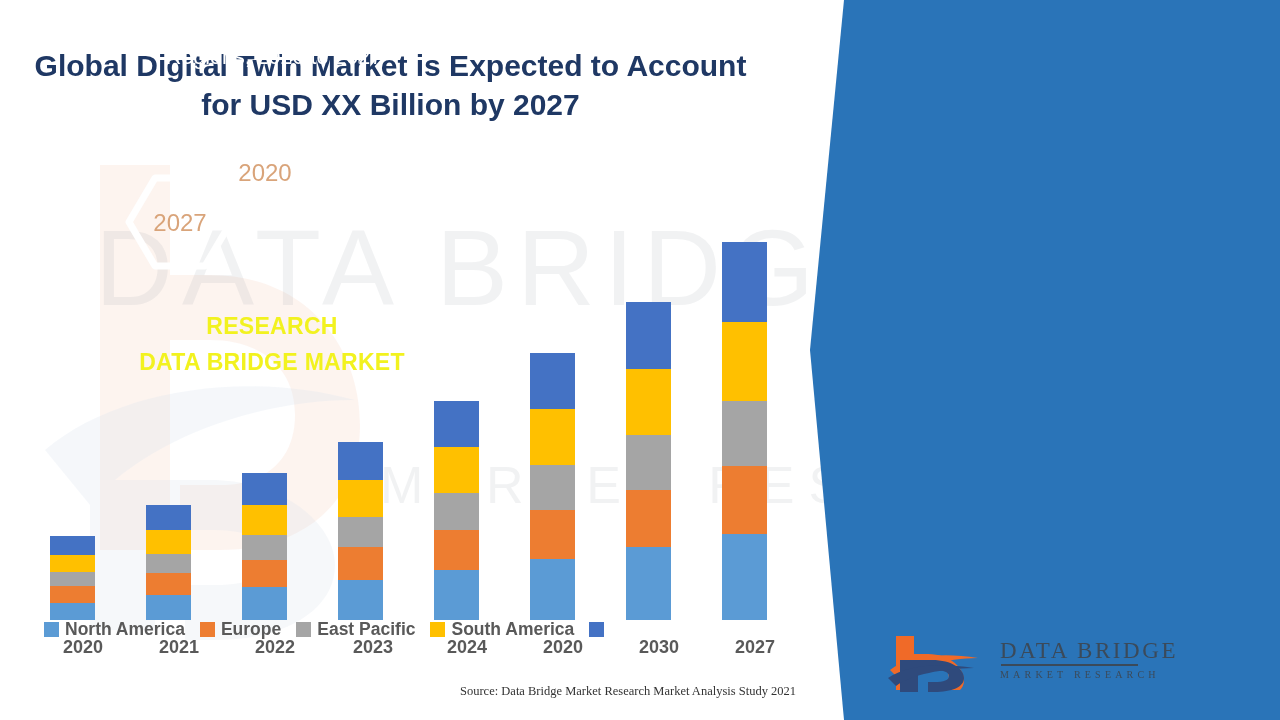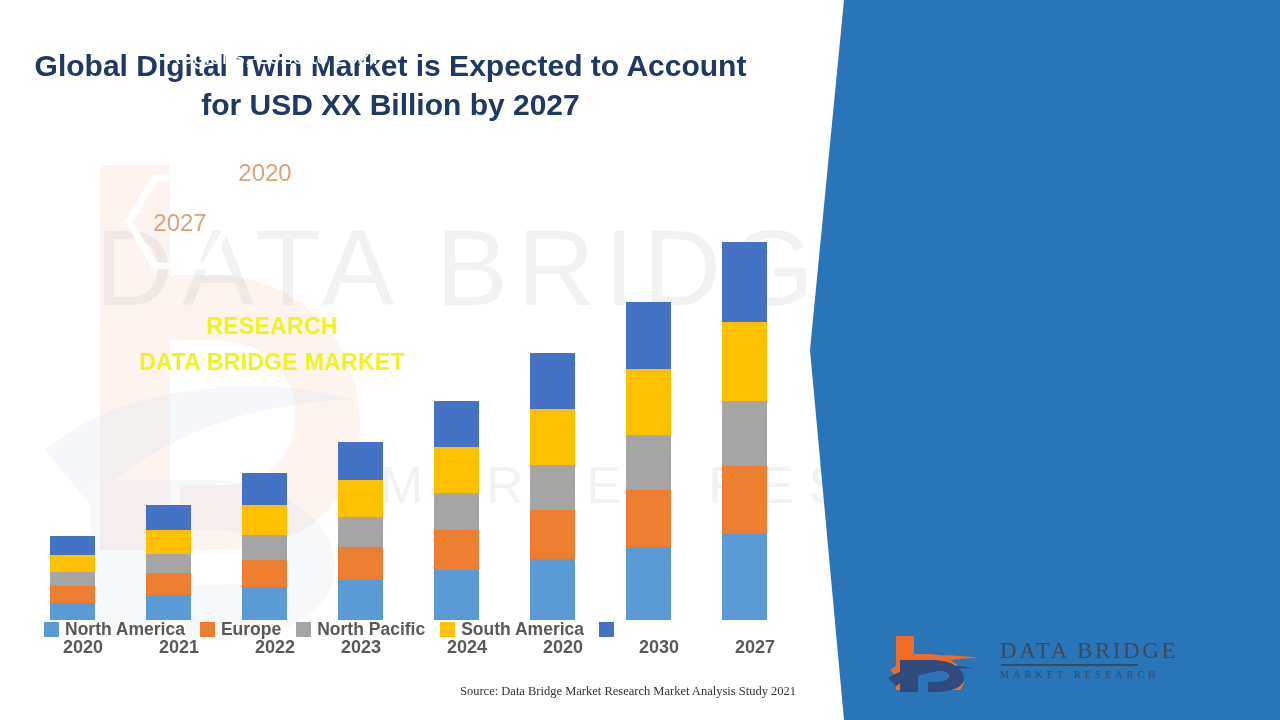--- a/index.html
+++ b/index.html
@@ -166,35 +166,35 @@
       <div class="lg-item">
         <span class="lg-sw" style="background: rgb(91, 155, 213);"></span>
         <span class="lg-tx">North America</span>
       </div>
       <div class="lg-item">
         <span class="lg-sw" style="background: rgb(237, 125, 49);"></span>
         <span class="lg-tx">Europe</span>
       </div>
       <div class="lg-item">
         <span class="lg-sw" style="background: rgb(165, 165, 165);"></span>
-        <span class="lg-tx">North Pacific</span>
+        <span class="lg-tx">East Pacific</span>
       </div>
       <div class="lg-item">
         <span class="lg-sw" style="background: rgb(255, 192, 0);"></span>
         <span class="lg-tx">South America</span>
       </div>
       <div class="lg-item">
         <span class="lg-sw" style="background: rgb(68, 114, 196);"></span>
       </div>
     </div>
   <div class="xaxis" id="xaxis">
       <div class="xtick" style="left: 18px;">2020</div>
       <div class="xtick" style="left: 114px;">2021</div>
       <div class="xtick" style="left: 210px;">2022</div>
-      <div class="xtick" style="left: 296px;">2023</div>
+      <div class="xtick" style="left: 308px;">2023</div>
       <div class="xtick" style="left: 402px;">2024</div>
       <div class="xtick" style="left: 498px;">2020</div>
       <div class="xtick" style="left: 594px;">2030</div>
       <div class="xtick" style="left: 690px;">2027</div>
     </div>
 
   <div class="foot-right">Source: Data Bridge Market Research Market Analysis Study 2021</div>
 
   <div class="panel"></div>
   <div class="panel-title">Global Digital Twin Market, By Regions, 2020 to 2027</div>

